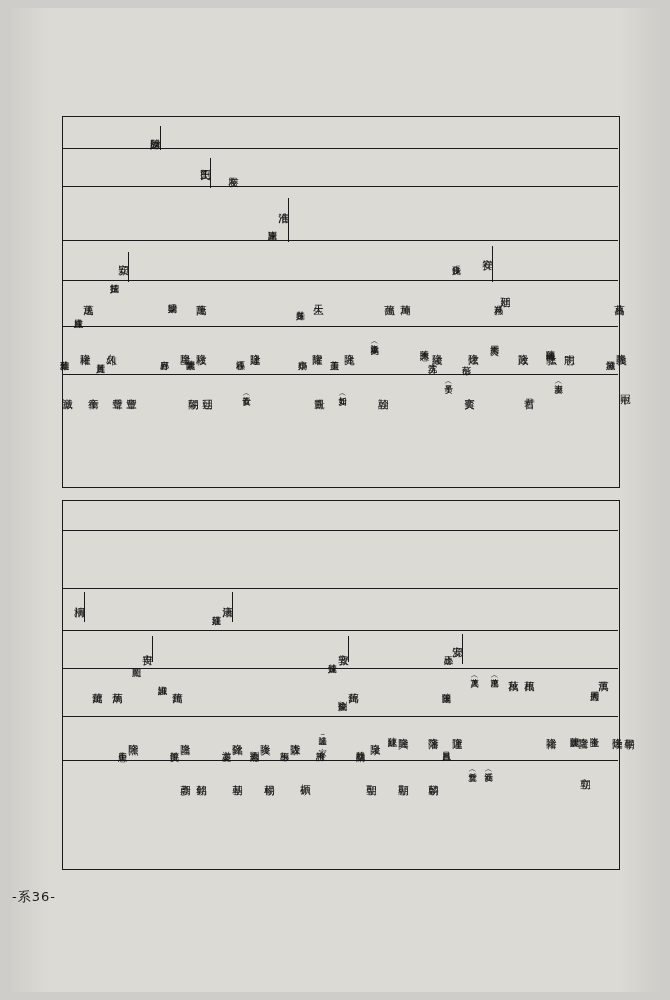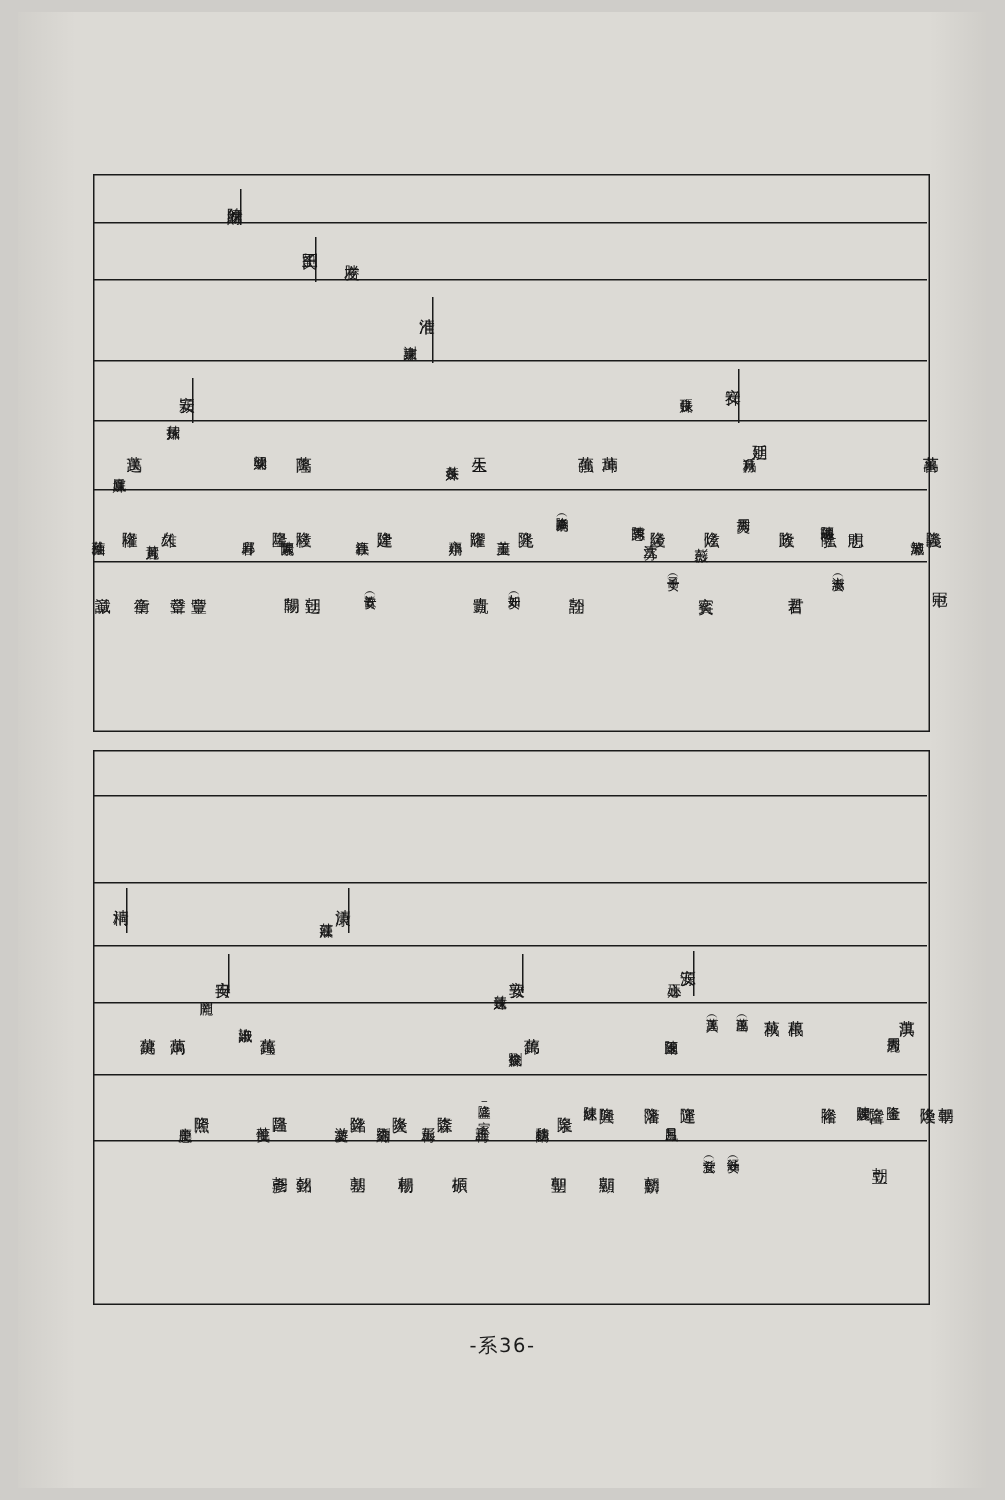--- a/index.html
+++ b/index.html
@@ -66,21 +66,21 @@
     position:absolute;left:110px;top:405px;
     font-size:36px;
     font-weight:bold;
     color:rgba(130,130,140,.62);
     letter-spacing:1.5px;
     font-family:"Liberation Sans",sans-serif;
     white-space:nowrap;
   }
   #folio{
     position:absolute;left:0;right:0;top:880px;
-    text-align:center;
+    text-align:left;
     font-size:13px;
     color:#1b1b1b;
     letter-spacing:1px;
   }
 </style>
 </head>
 <body>
 
 <div id="page">
   <div class="paper"></div>

